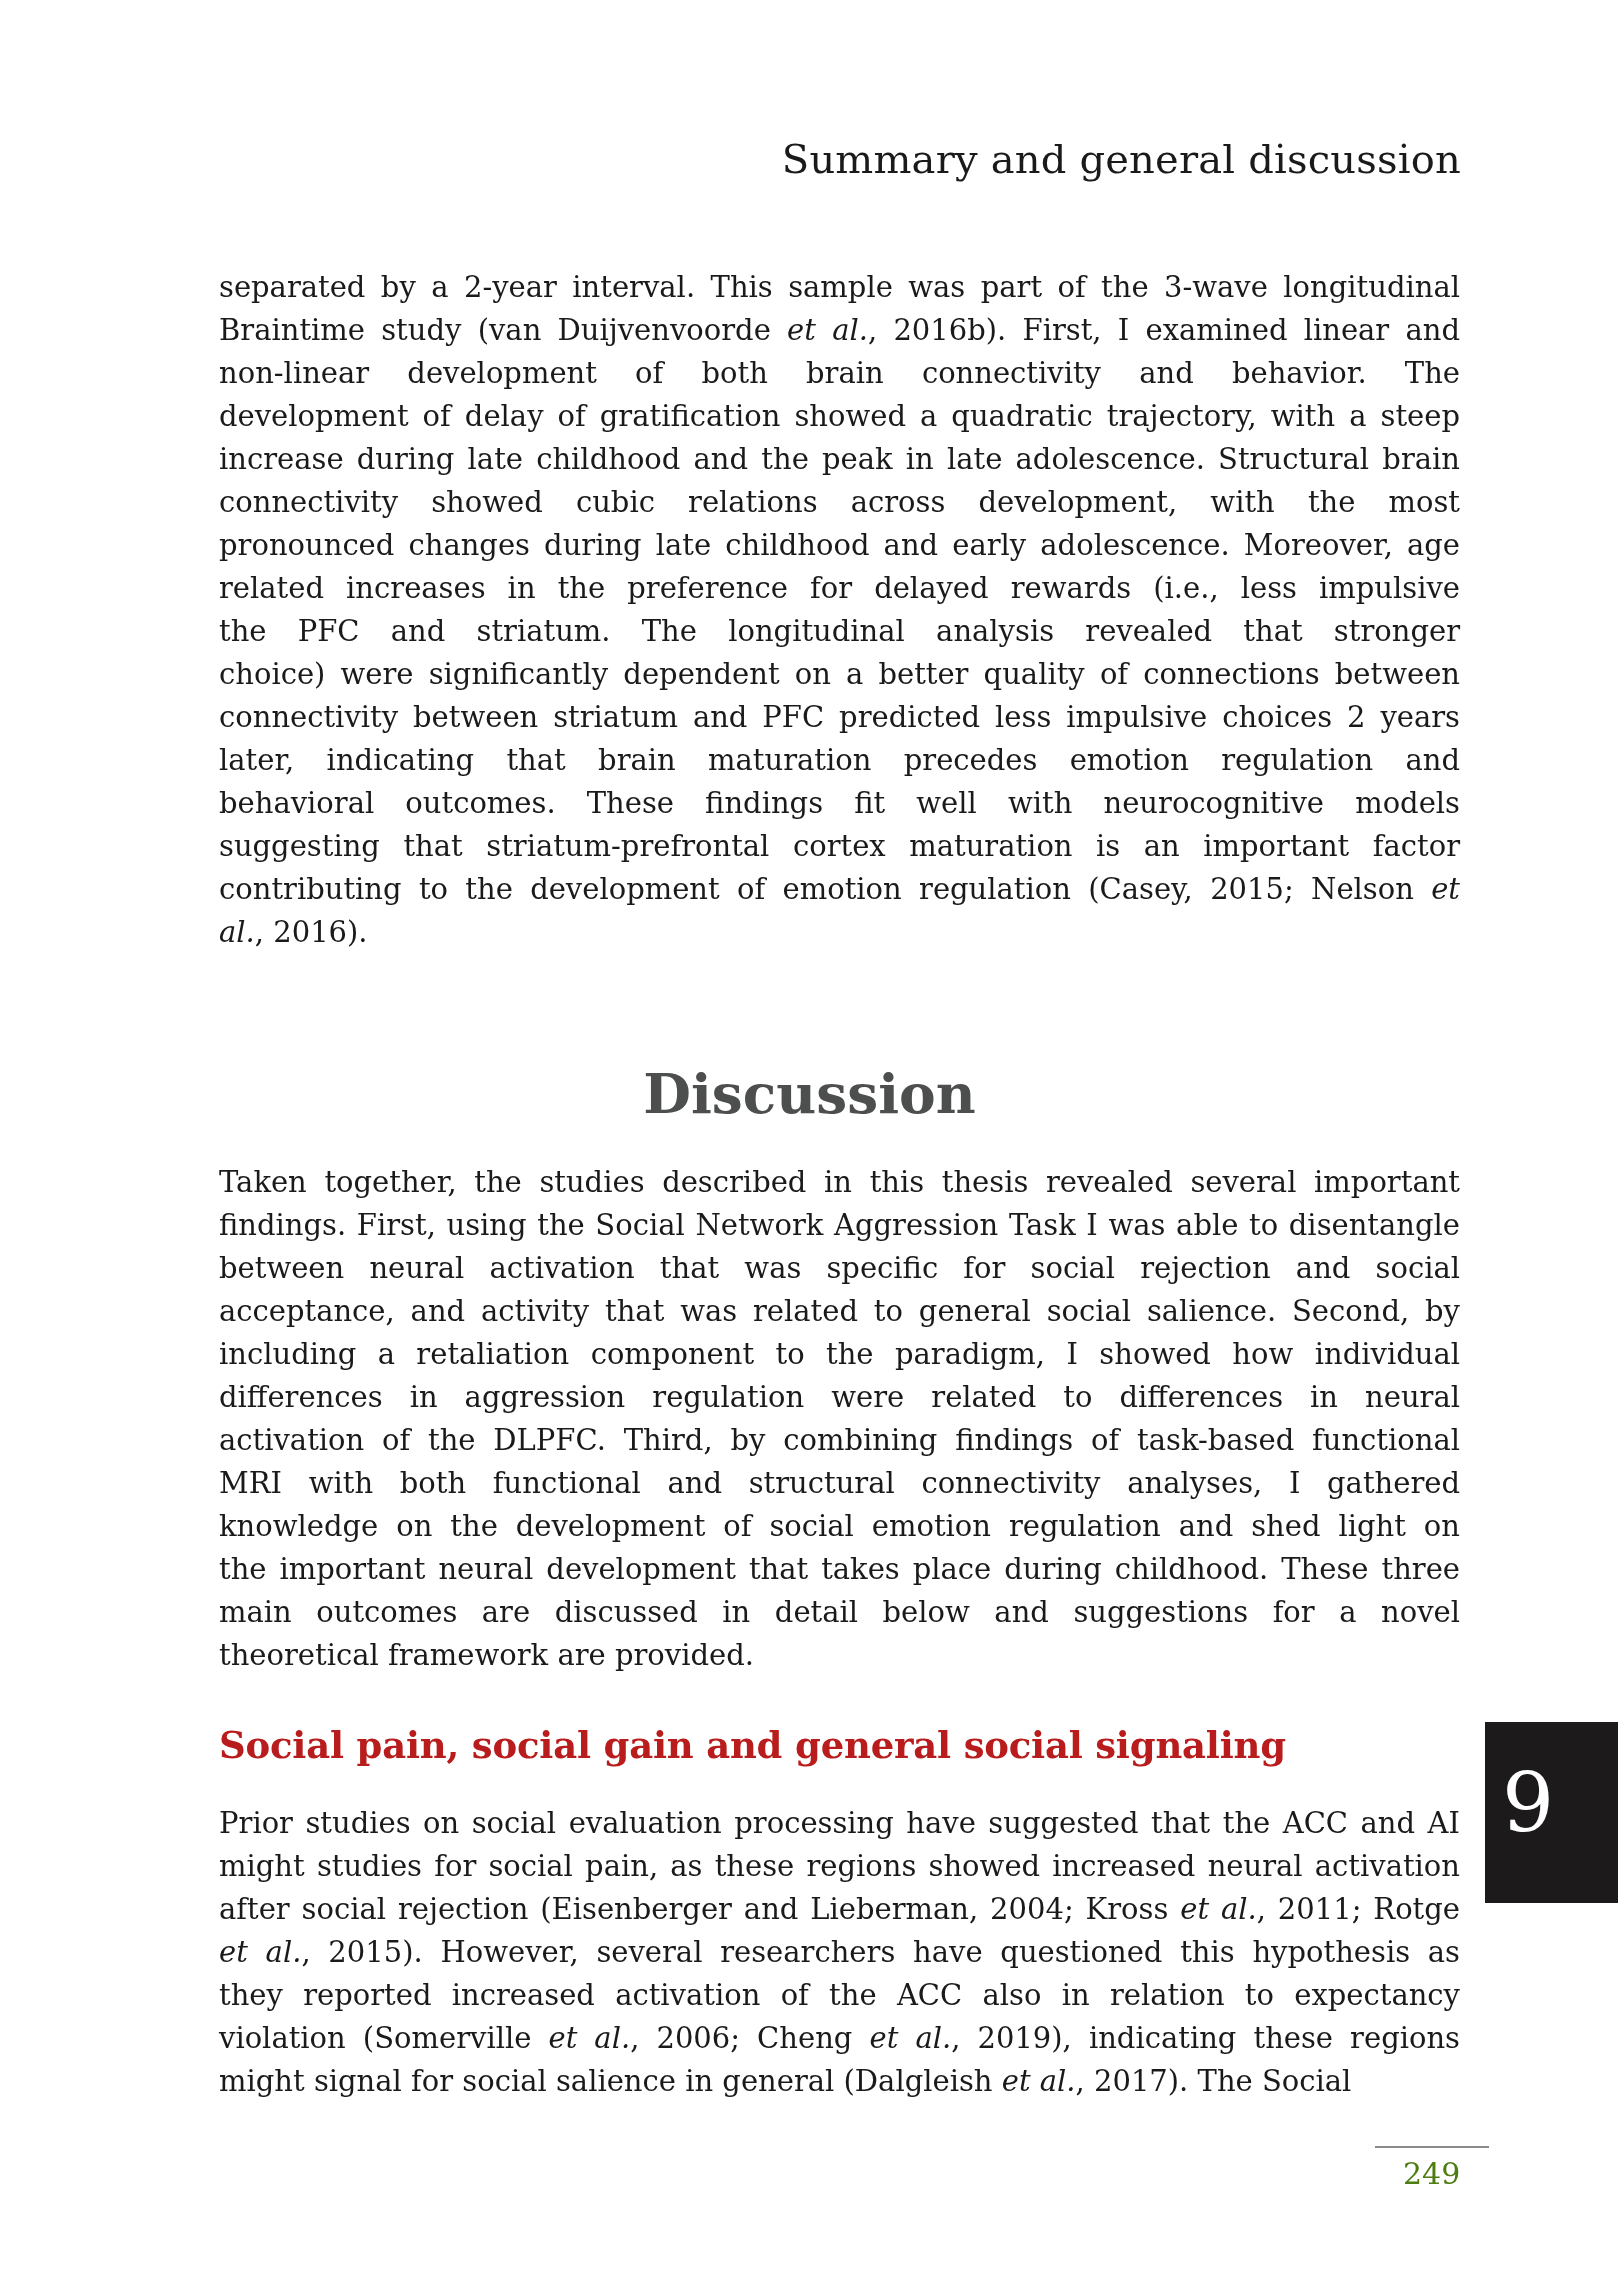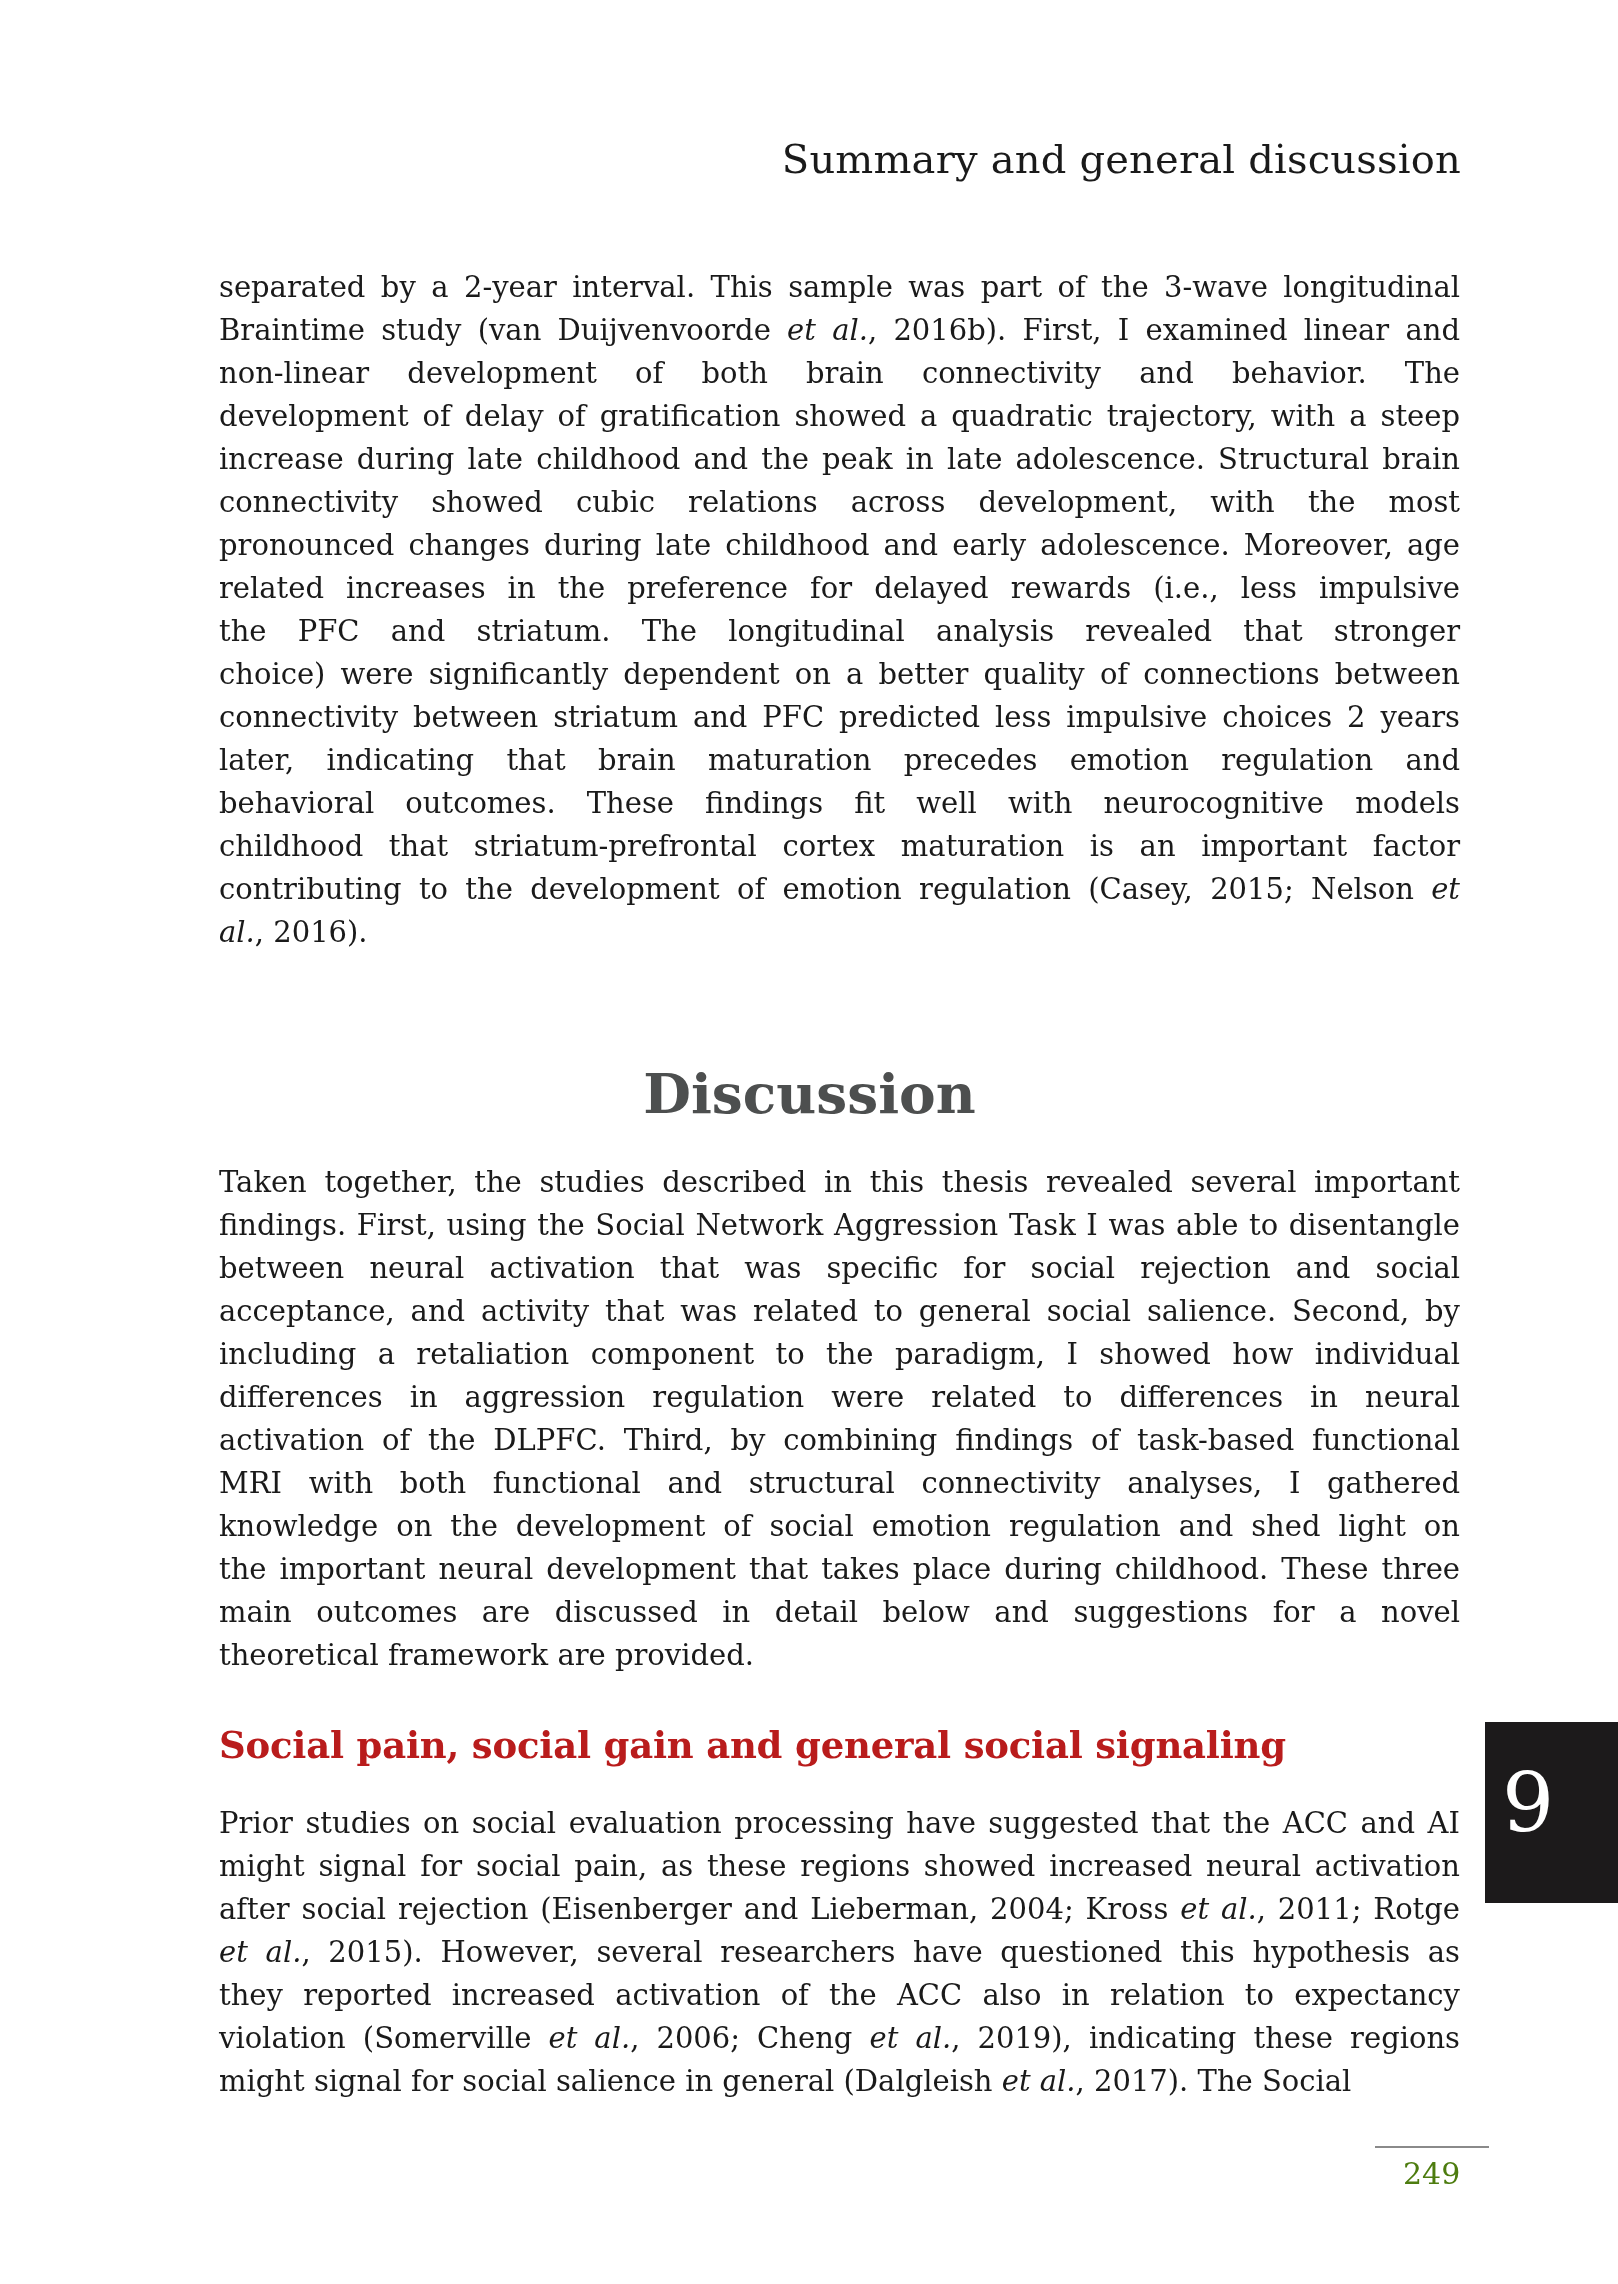--- a/index.html
+++ b/index.html
@@ -36,21 +36,21 @@
     <span class="line">development of delay of gratification showed a quadratic trajectory, with a steep</span>
     <span class="line">increase during late childhood and the peak in late adolescence. Structural brain</span>
     <span class="line">connectivity showed cubic relations across development, with the most</span>
     <span class="line">pronounced changes during late childhood and early adolescence. Moreover, age</span>
     <span class="line">related increases in the preference for delayed rewards (i.e., less impulsive</span>
     <span class="line">the PFC and striatum. The longitudinal analysis revealed that stronger</span>
     <span class="line">choice) were significantly dependent on a better quality of connections between</span>
     <span class="line">connectivity between striatum and PFC predicted less impulsive choices 2 years</span>
     <span class="line">later, indicating that brain maturation precedes emotion regulation and</span>
     <span class="line">behavioral outcomes. These findings fit well with neurocognitive models</span>
-    <span class="line">childhood that striatum-prefrontal cortex maturation is an important factor</span>
+    <span class="line">suggesting that striatum-prefrontal cortex maturation is an important factor</span>
     <span class="line"><span>contributing to the development of emotion regulation (Casey, 2015; Nelson </span><span class="it">et</span><span></span></span>
     <span class="line last"><span></span><span class="it">al.</span><span>, 2016).</span></span>
   </div>
 
 <div class="discussion-heading">Discussion</div>
 
 <div class="block" id="disc" style="top:1161px;">
     <span class="line">Taken together, the studies described in this thesis revealed several important</span>
     <span class="line">findings. First, using the Social Network Aggression Task I was able to disentangle</span>
     <span class="line">between neural activation that was specific for social rejection and social</span>
@@ -62,21 +62,21 @@
     <span class="line">knowledge on the development of social emotion regulation and shed light on</span>
     <span class="line">the important neural development that takes place during childhood. These three</span>
     <span class="line">main outcomes are discussed in detail below and suggestions for a novel</span>
     <span class="line last">theoretical framework are provided.</span>
   </div>
 
 <div class="subheading">Social pain, social gain and general social signaling</div>
 
 <div class="block" id="sect" style="top:1802px;">
     <span class="line">Prior studies on social evaluation processing have suggested that the ACC and AI</span>
-    <span class="line">might signal for social pain, as these regions showed increased neural activation</span>
+    <span class="line">might studies for social pain, as these regions showed increased neural activation</span>
     <span class="line"><span>after social rejection (Eisenberger and Lieberman, 2004; Kross </span><span class="it">et al.</span><span>, 2011; Rotge</span></span>
     <span class="line"><span></span><span class="it">et al.</span><span>, 2015). However, several researchers have questioned this hypothesis as</span></span>
     <span class="line">they reported increased activation of the ACC also in relation to expectancy</span>
     <span class="line"><span>violation (Somerville </span><span class="it">et al.</span><span>, 2006; Cheng </span><span class="it">et al.</span><span>, 2019), indicating these regions</span></span>
     <span class="line last"><span>might signal for social salience in general (Dalgleish </span><span class="it">et al.</span><span>, 2017). The Social</span></span>
   </div>
 
 <div class="chapter-tab">
   <span>9</span>
 </div>

